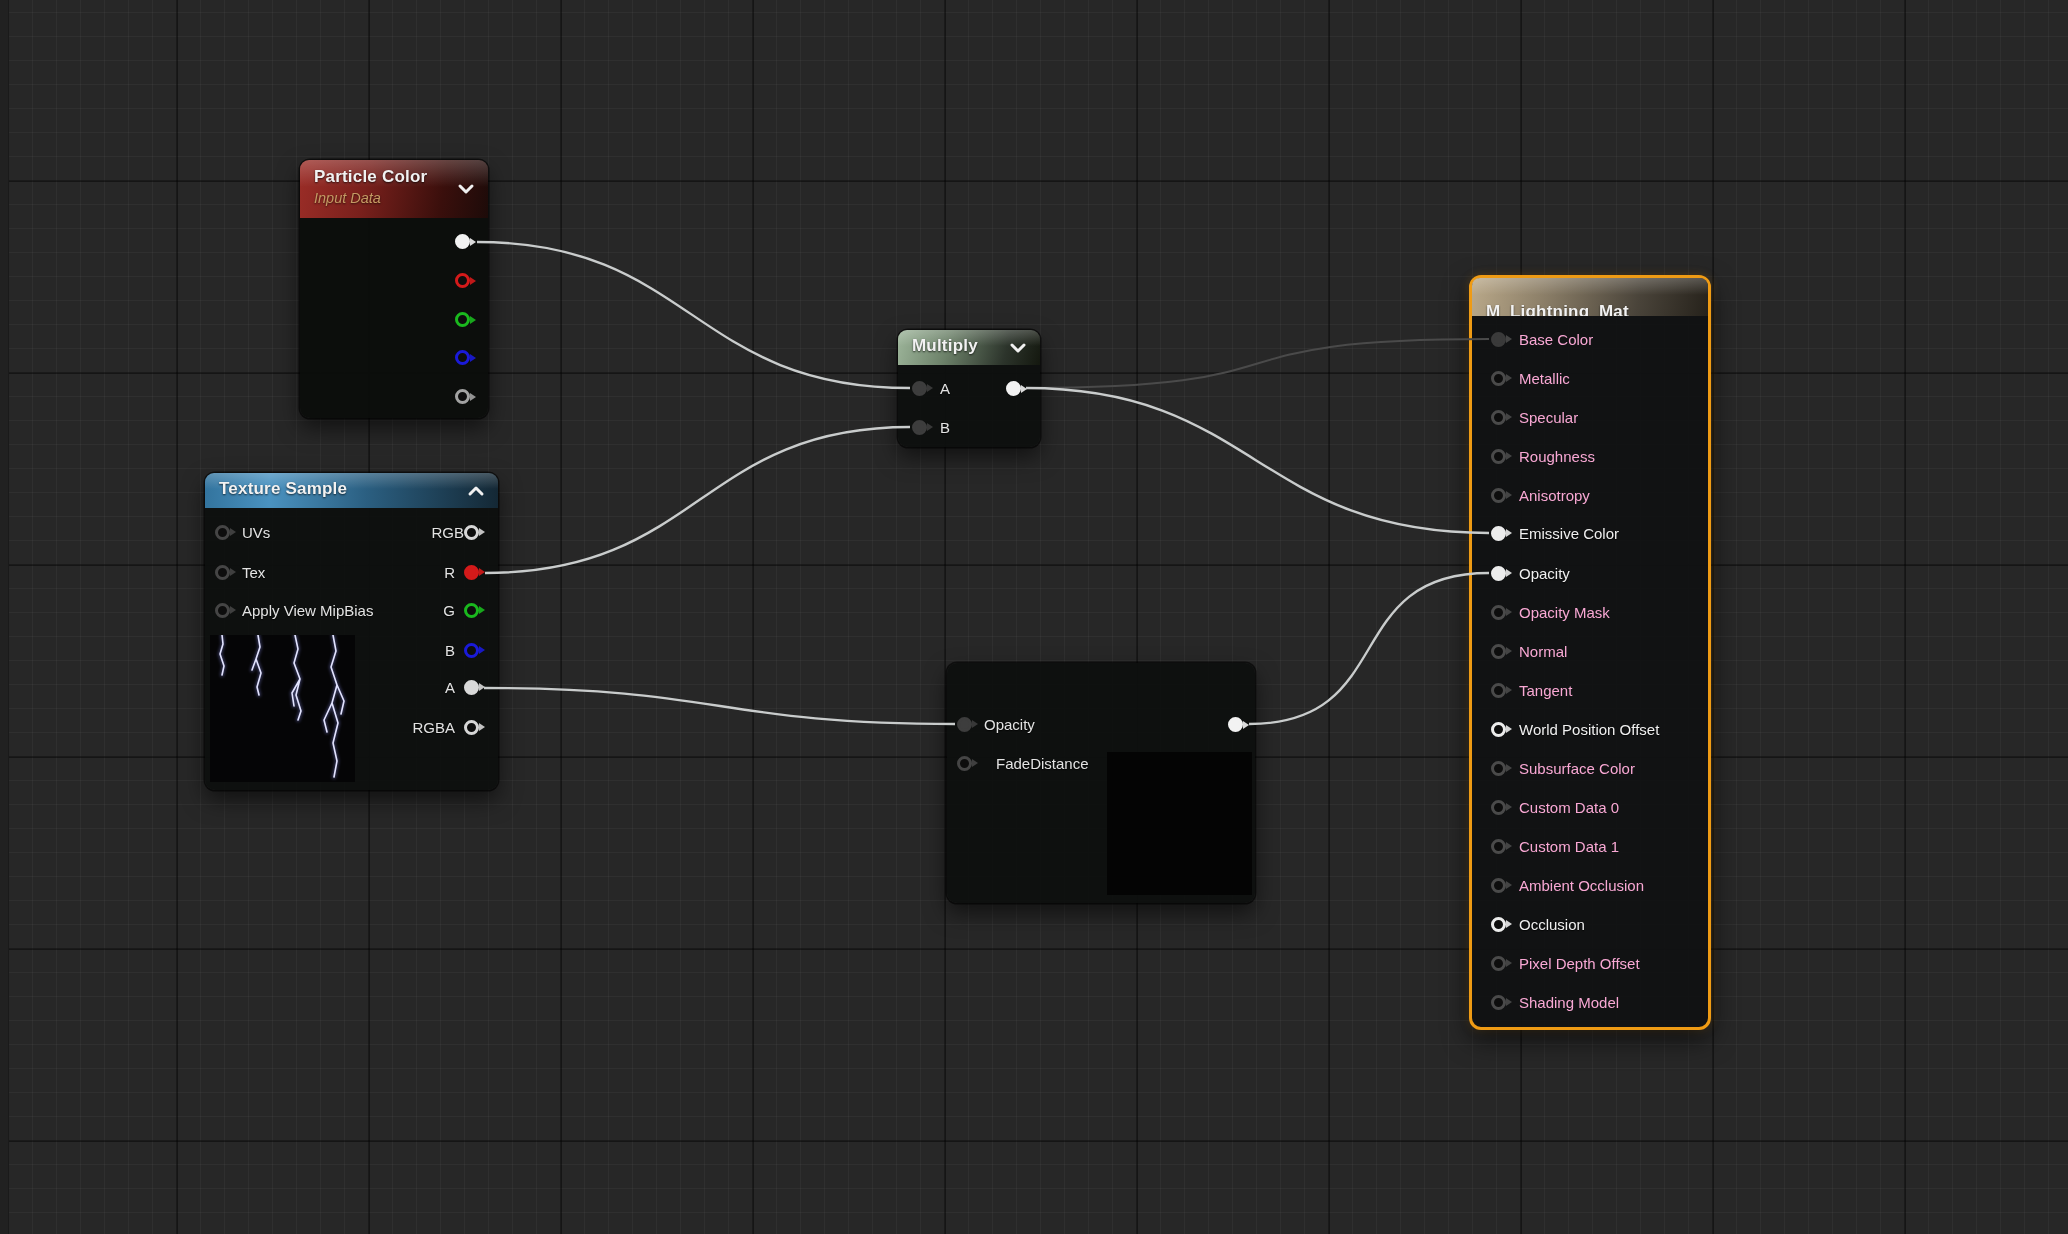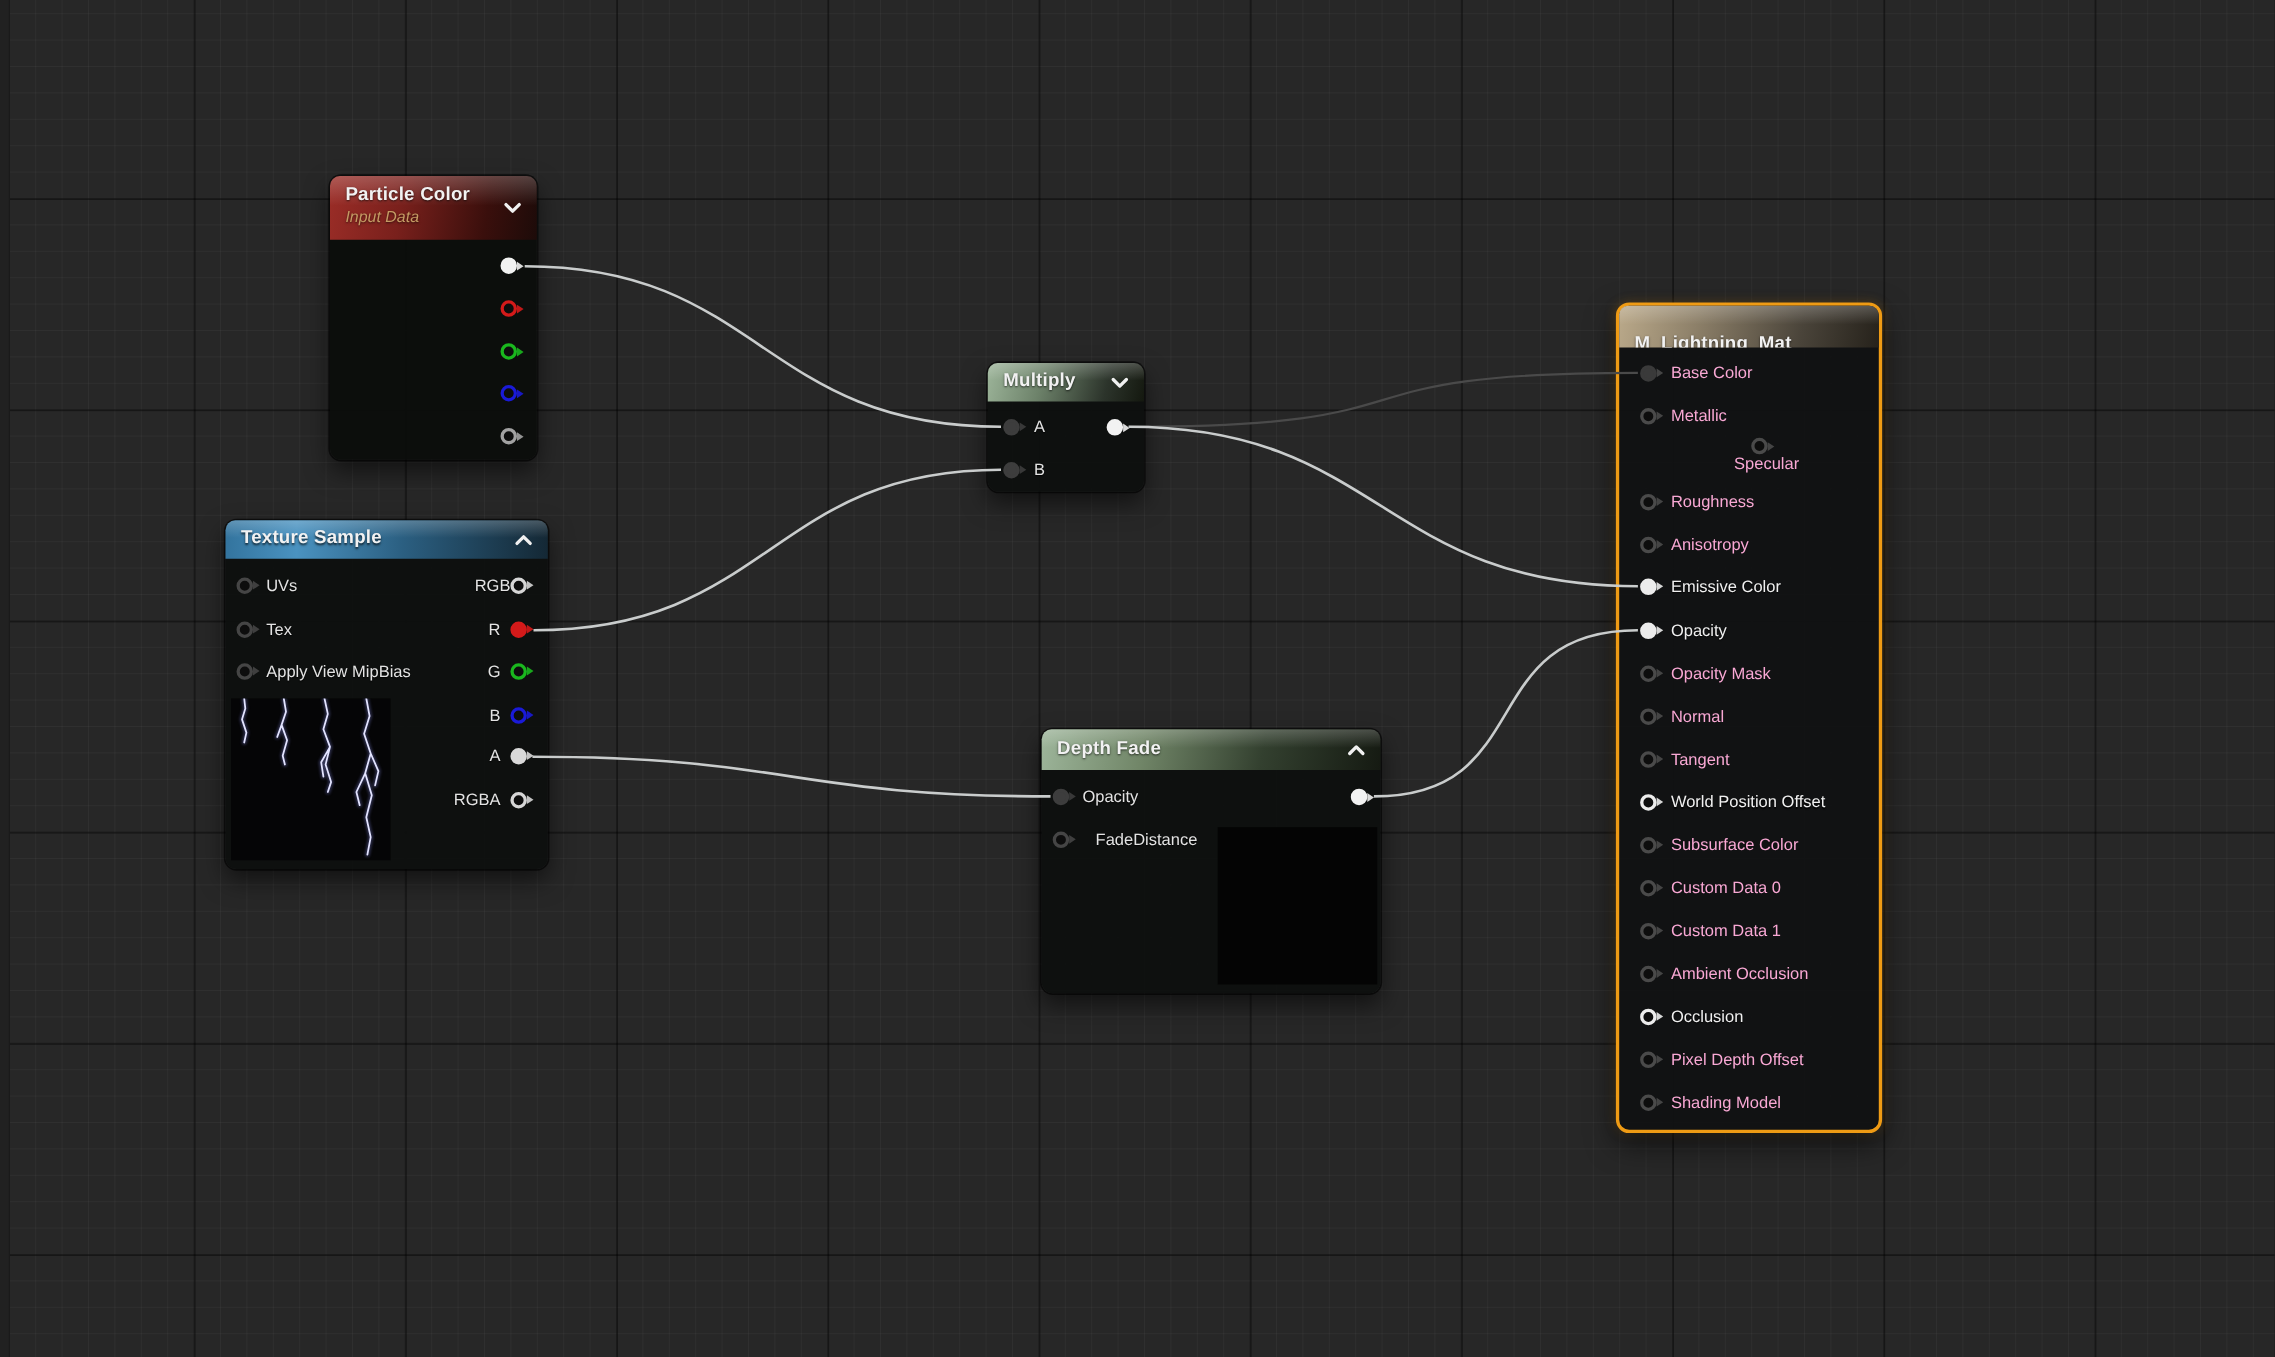--- a/index.html
+++ b/index.html
@@ -178,28 +178,20 @@
       <span class="lbl">A</span>
     </div>
     <div class="row" style="left:14px;top:78px;gap:13px;">
       <span class="pin filled" style="--c:#3d3d3d;"></span>
       <span class="lbl">B</span>
     </div>
     <span class="pin abs filled" style="--c:#f2f2f2;right:19px;top:51px;"></span>
   </div>
 
   <div class="node" style="left:947px;top:663px;width:308px;height:240px;">
-    <div class="hdr" style="height:37px;background:linear-gradient(100deg,#9db59a 0%,#718668 30%,#33402f 65%,#151a12 100%);">
-      <div class="t" style="padding-top:7px;">Depth Fade</div>
-      <span class="chev" style="top:9px;">
-        <svg width="20" height="20" viewBox="0 0 20 20">
-            <polyline points="4,13 10,7 16,13" fill="none" stroke="#f0f0f0" stroke-width="3" stroke-linecap="round" stroke-linejoin="round"></polyline>
-          </svg>
-      </span>
-    </div>
     <div class="row" style="left:10px;top:42px;gap:12px;">
       <span class="pin filled" style="--c:#3d3d3d;"></span>
       <span class="lbl">Opacity</span>
     </div>
     <div class="row" style="left:10px;top:81px;gap:24px;">
       <span class="pin" style="--c:#454545;"></span>
       <span class="lbl">FadeDistance</span>
     </div>
     <span class="pin abs filled" style="--c:#f2f2f2;right:12px;top:54px;"></span>
     <div class="tex-preview" style="left:160px;top:89px;width:145px;height:143px;background:#040404;"></div>
@@ -210,21 +202,21 @@
       <div class="t" style="padding-top:24px;font-size:17px;">M_Lightning_Mat</div>
     </div>
     <div class="mrow dim" style="top:42px;">
         <span class="pin dimfill"></span>
         <span class="lbl">Base Color</span>
       </div>
     <div class="mrow dim" style="top:81px;">
         <span class="pin"></span>
         <span class="lbl">Metallic</span>
       </div>
-    <div class="mrow dim" style="top:120px;flex-direction:column;">
+    <div class="mrow dim" style="top:120px;">
         <span class="pin"></span>
         <span class="lbl">Specular</span>
       </div>
     <div class="mrow dim" style="top:159px;">
         <span class="pin"></span>
         <span class="lbl">Roughness</span>
       </div>
     <div class="mrow dim" style="top:198px;">
         <span class="pin"></span>
         <span class="lbl">Anisotropy</span>

